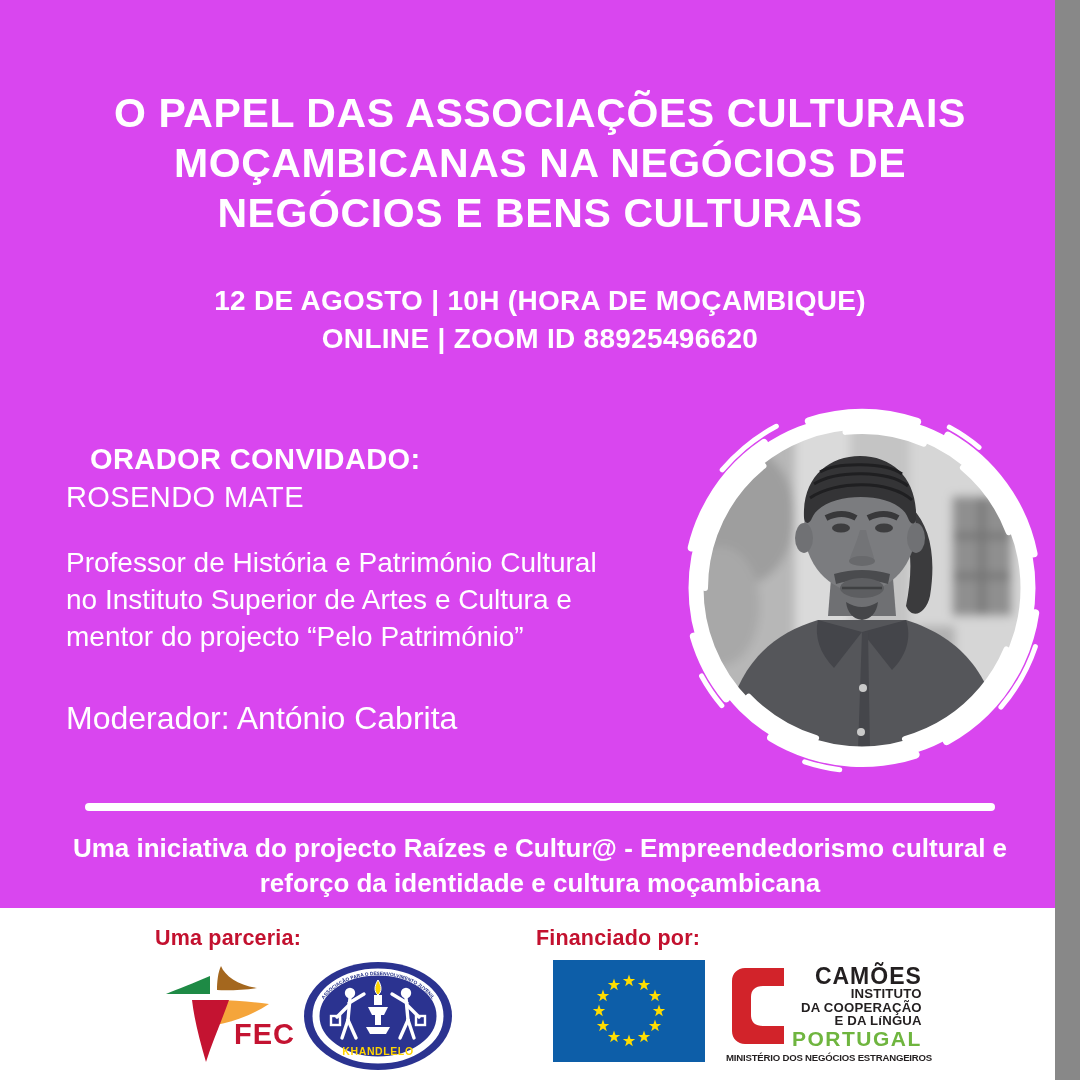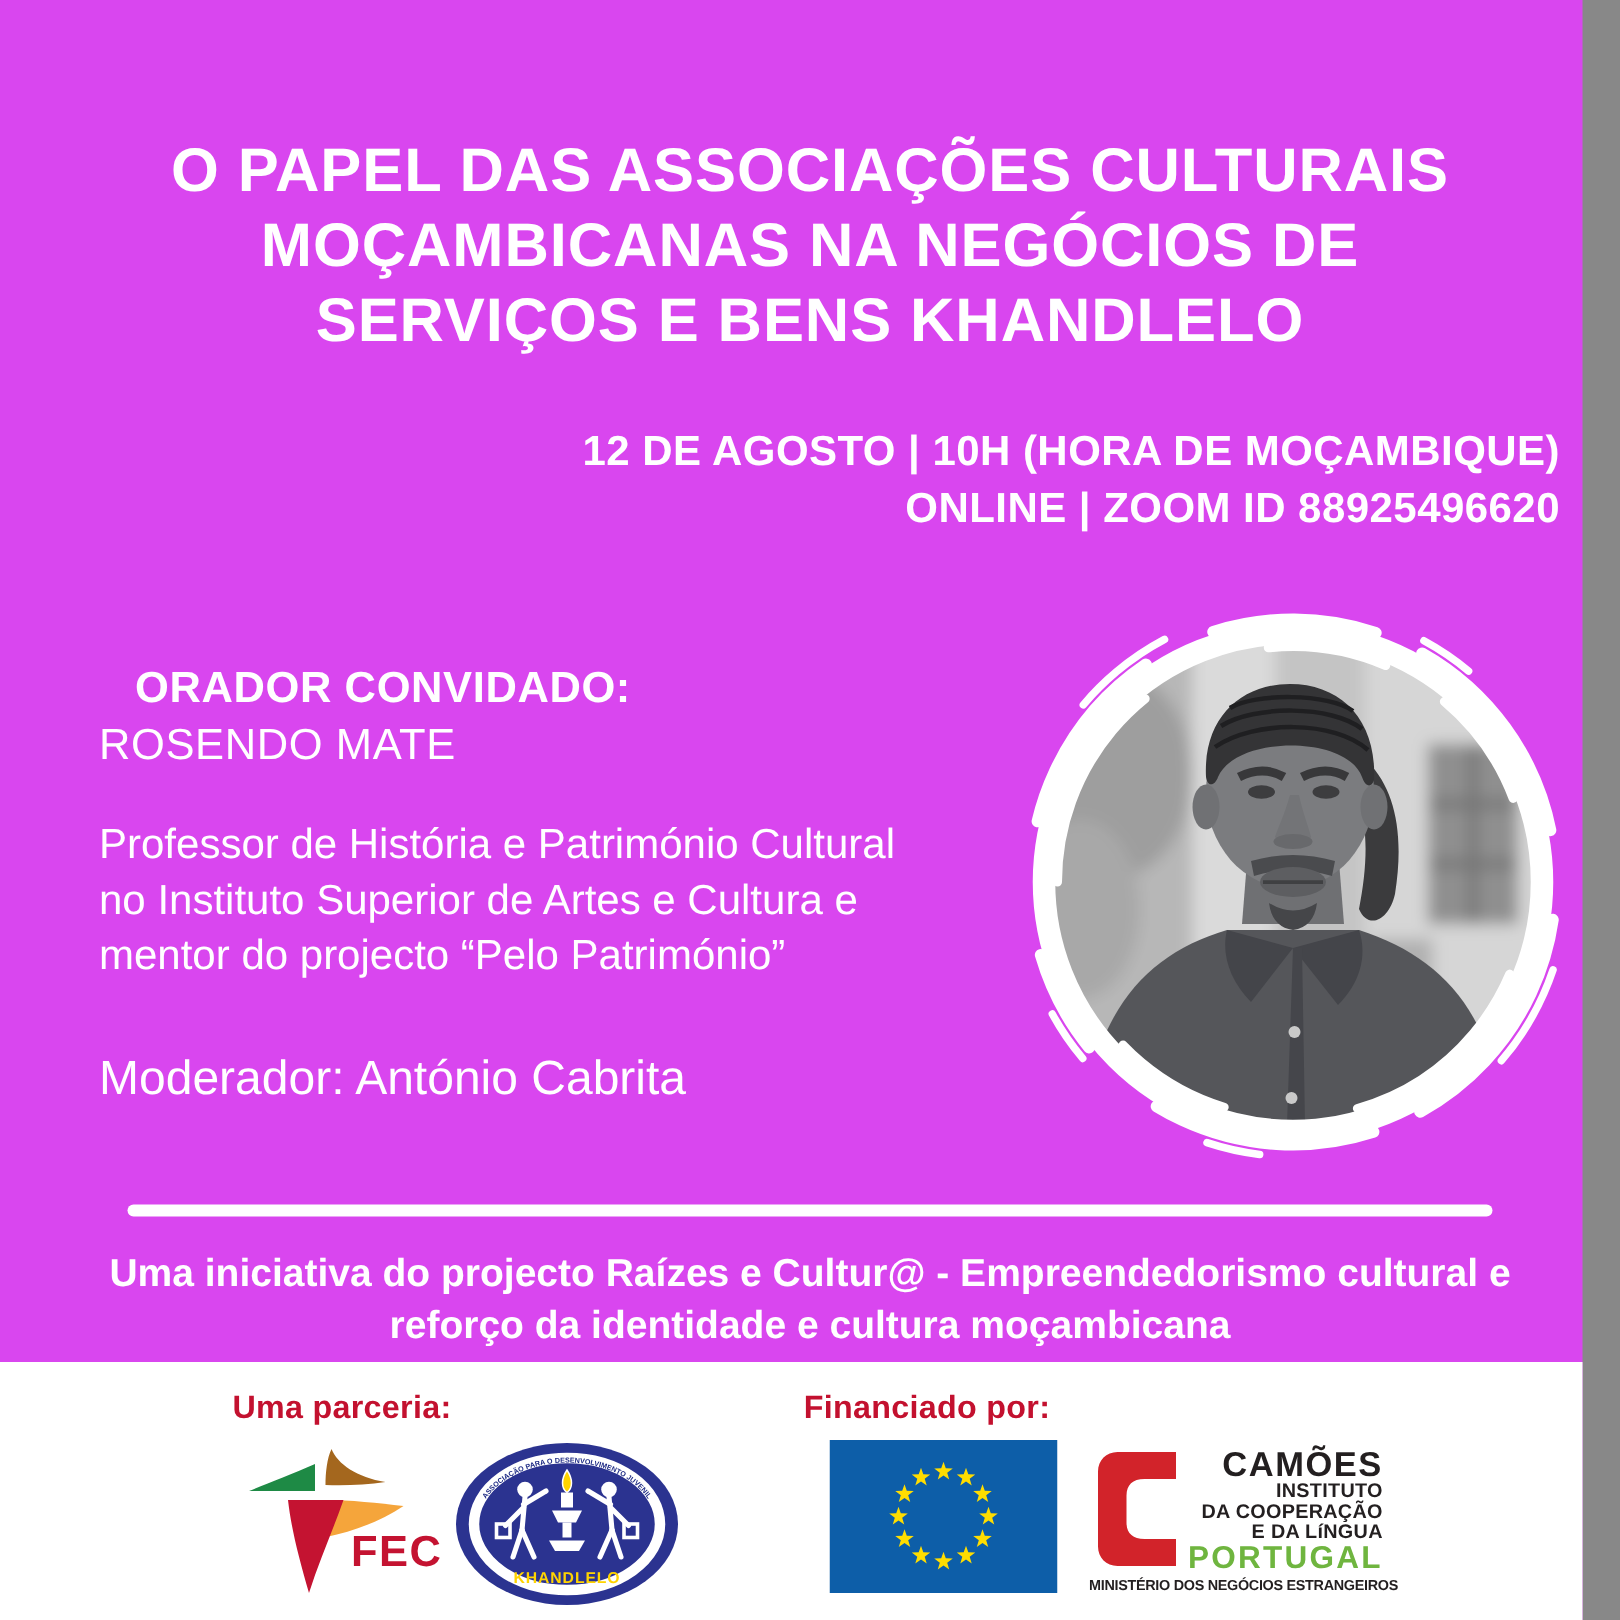--- a/index.html
+++ b/index.html
@@ -9,21 +9,21 @@
     font-family:"Liberation Sans",sans-serif;
     -webkit-font-smoothing:antialiased;
   }
   .abs{position:absolute;}
   
   .title{
     top:88px;left:40px;width:1000px;text-align:center;color:#fff;
     font-size:41px;font-weight:600;line-height:50px;letter-spacing:.6px;
   }
   .schedule{
-    top:282px;left:40px;width:1000px;text-align:right;color:#fff;
+    top:282px;left:40px;width:1000px;text-align:center;color:#fff;
     font-size:28px;font-weight:700;line-height:38px;letter-spacing:.3px;
   }
   .speaker-block{top:440px;left:66px;color:#fff;}
   .speaker-label{font-size:29px;font-weight:800;line-height:38px;letter-spacing:.4px;margin-left:24px;}
   .speaker-name{font-size:29px;font-weight:400;line-height:38px;letter-spacing:.4px;}
   .bio{top:544px;left:66px;color:#fff;font-size:28px;font-weight:400;line-height:37px;}
   .moderator{top:700px;left:66px;color:#fff;font-size:32px;font-weight:400;}
   .divider{top:803px;left:85px;width:910px;height:8px;background:#fff;border-radius:4px;}
   .initiative{
     top:831px;left:30px;width:1020px;text-align:center;color:#fff;
@@ -59,21 +59,21 @@
   }
 </style>
 </head>
 <body>
 
 <div class="canvas">
 
   <div class="abs title">
     <div>O PAPEL DAS ASSOCIAÇÕES CULTURAIS</div>
     <div>MOÇAMBICANAS NA NEGÓCIOS DE</div>
-    <div>SERVIÇOS E BENS KHANDLELO</div>
+    <div>NEGÓCIOS E BENS CULTURAIS</div>
   </div>
 
   <div class="abs schedule">
     <div>12 DE AGOSTO | 10H (HORA DE MOÇAMBIQUE)</div>
     <div>ONLINE | ZOOM ID 88925496620</div>
   </div>
 
   <div class="abs speaker-block">
     <div class="speaker-label">ORADOR CONVIDADO:</div>
     <div class="speaker-name">ROSENDO MATE</div>

